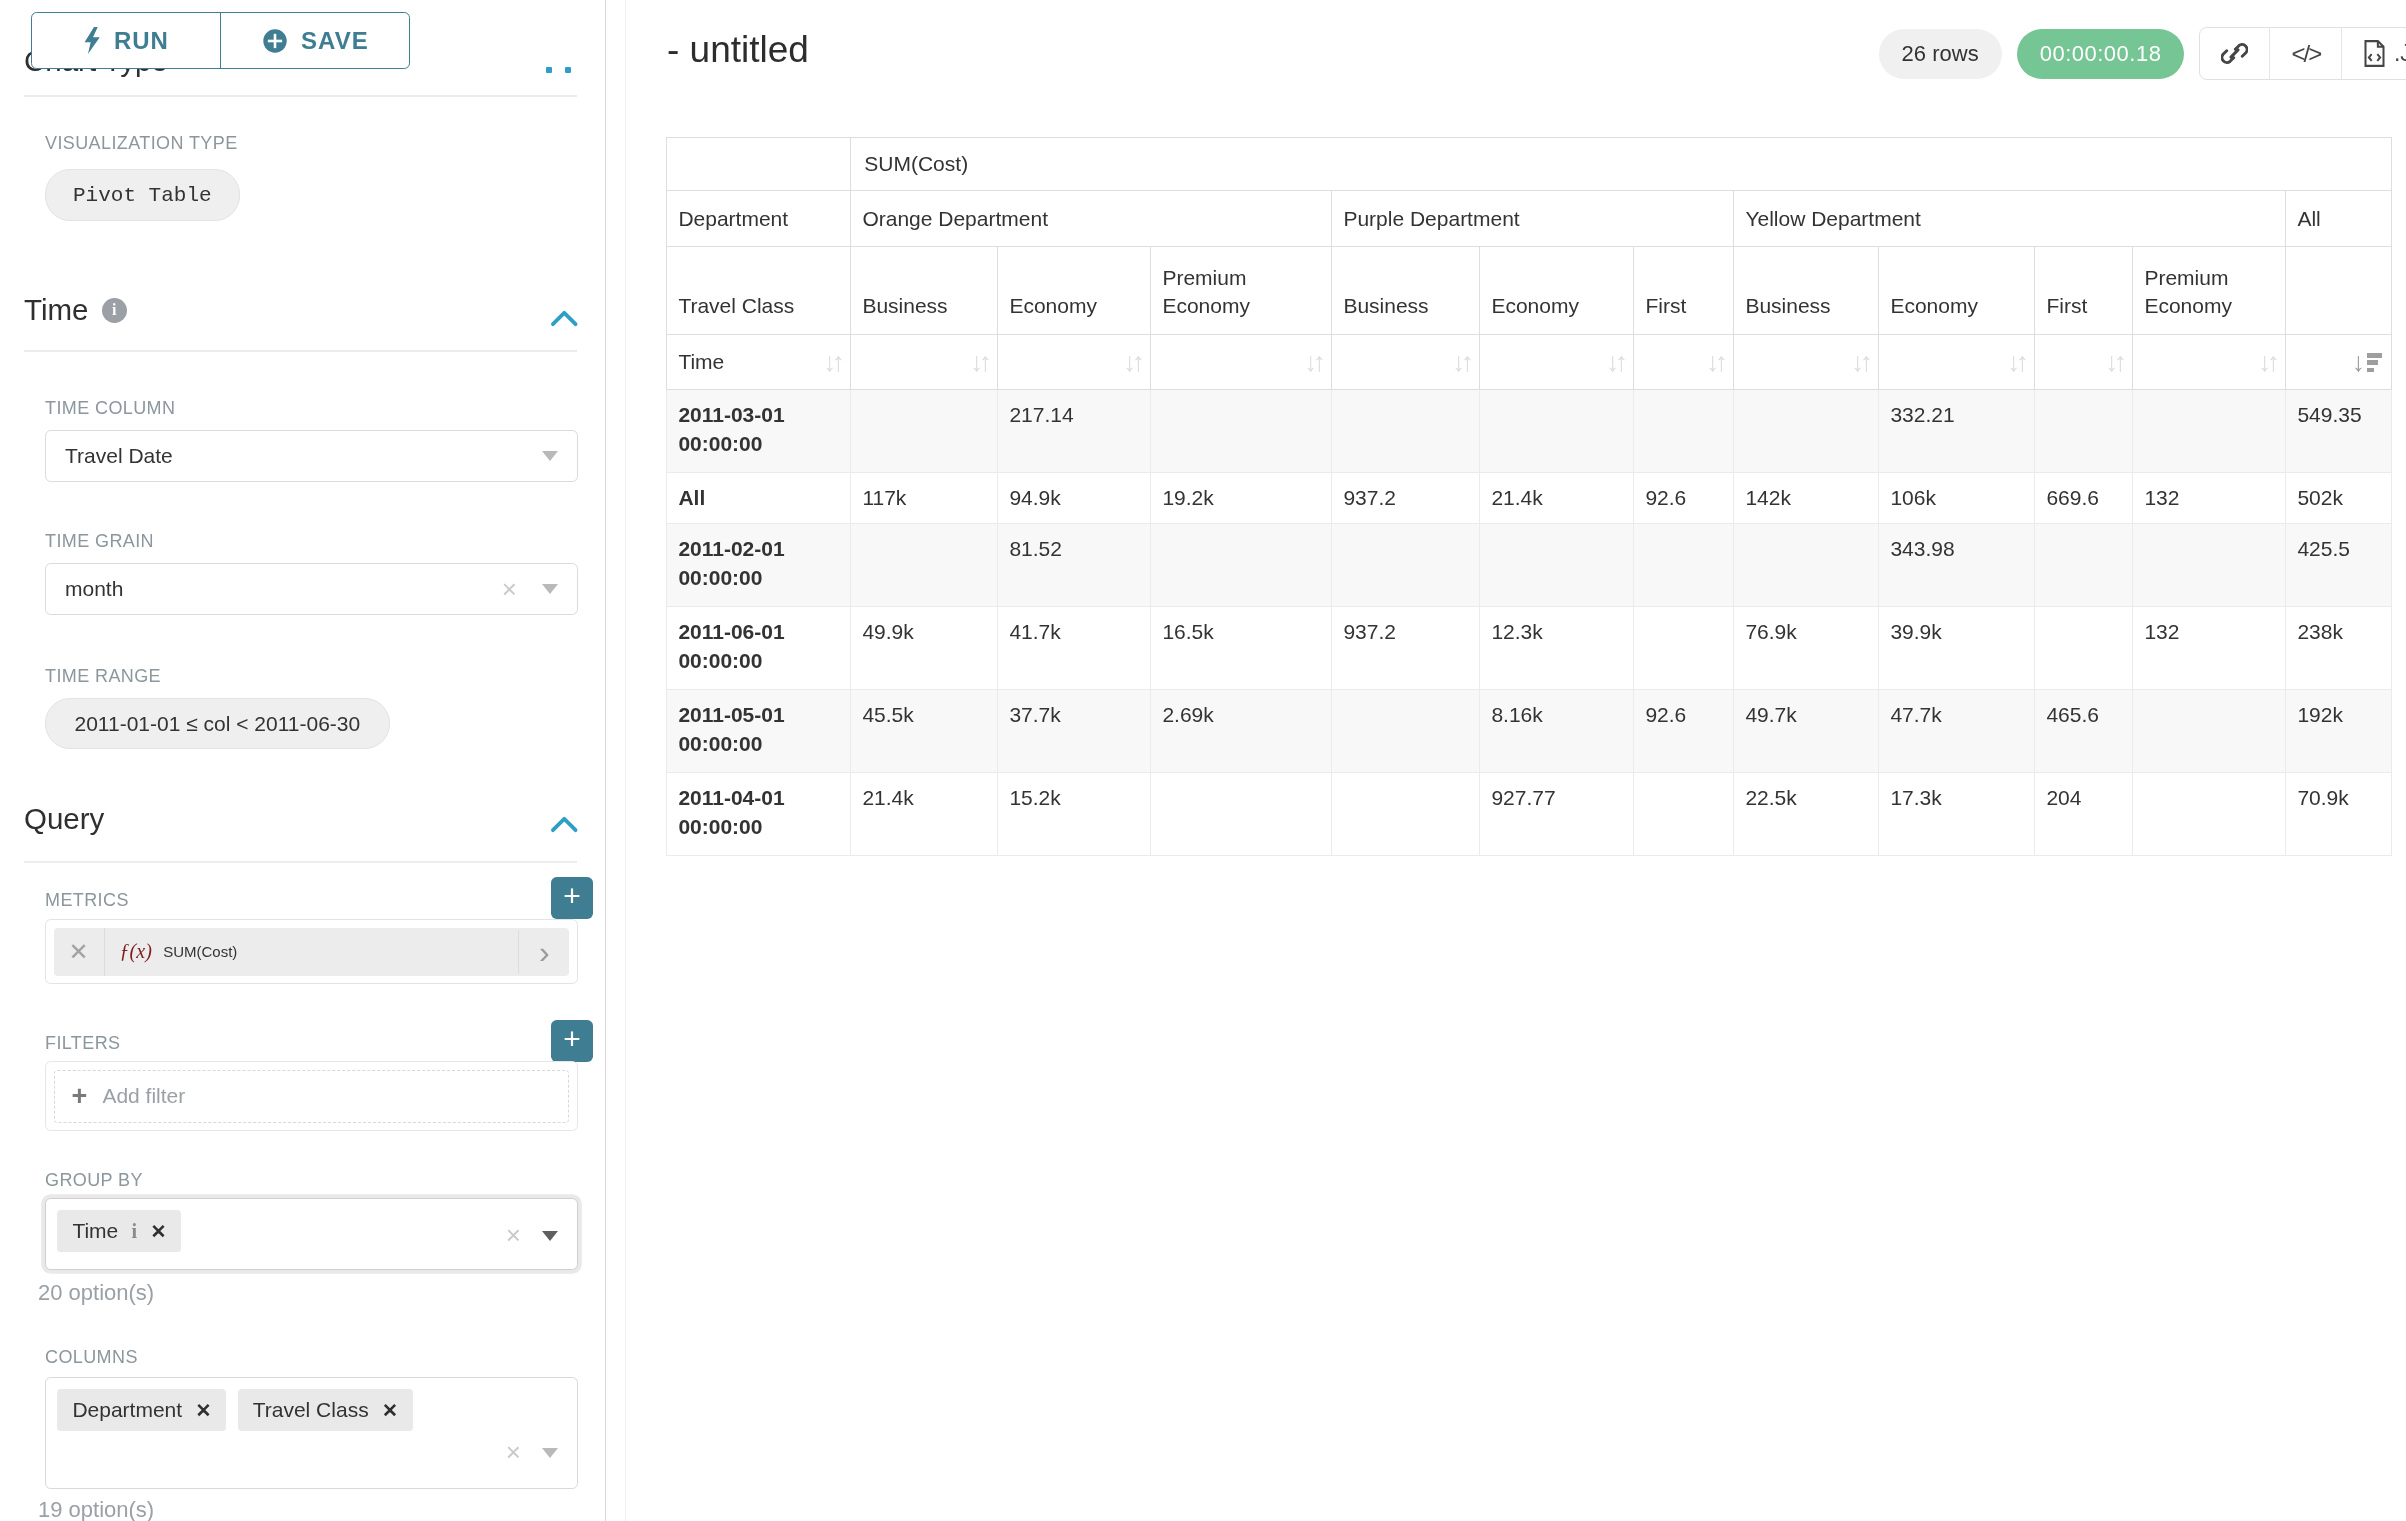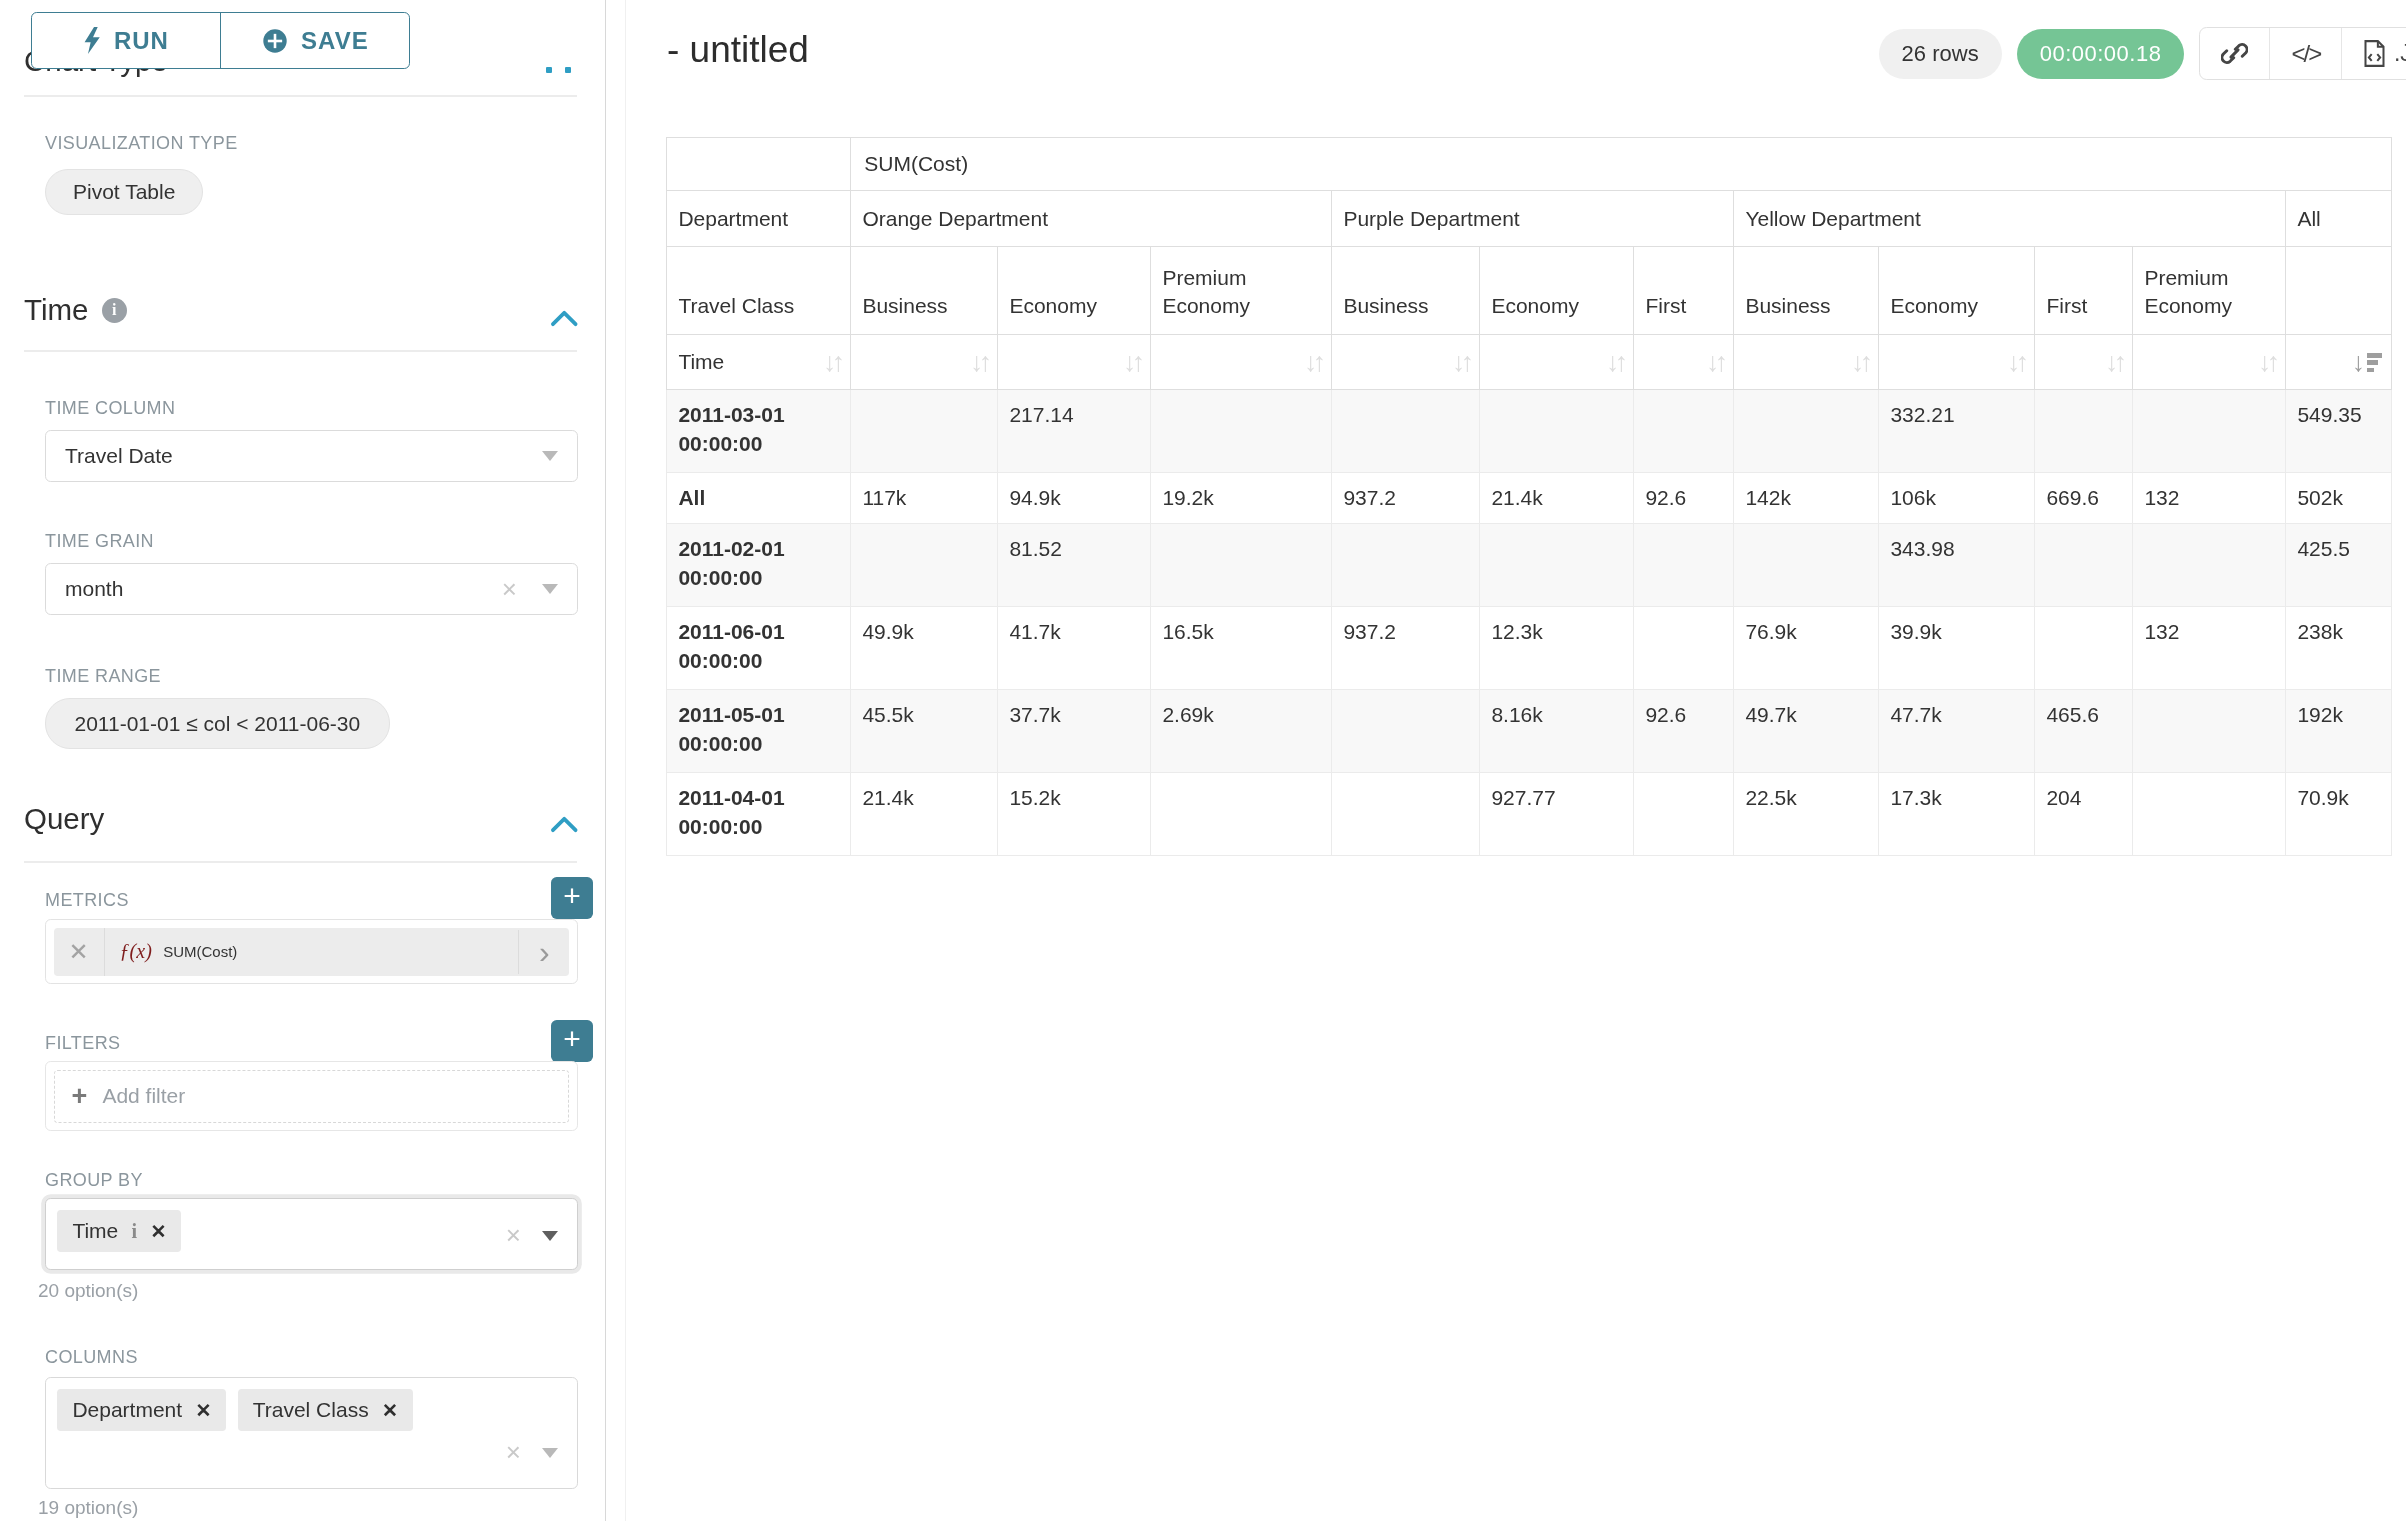--- a/index.html
+++ b/index.html
@@ -48,21 +48,21 @@
   .filter-dashed { border:1.9px dashed #d8d8d8; border-radius:3.8px; height:53px; display:flex; align-items:center; padding-left:17px; gap:15px; color:#9aa0a6; font-size:21px; }
   .filter-dashed .plus { color:#7a7a7a; font-size:27px; font-weight:600; }
 
   .multi-box { position:absolute; left:45px; width:533px; background:#fff; border:1.9px solid #d9d9d9; border-radius:5.7px; }
   .multi-box.focused { border-color:#cfcfcf; box-shadow:0 0 0 3.8px #e9e9e9; }
   .chip-row { display:flex; gap:11.4px; padding:11.4px; }
   .chip { display:inline-flex; align-items:center; gap:13.3px; background:#e9e9e9; border-radius:3.8px; height:42px; padding:0 15px; font-size:21px; color:#333; }
   .chip .chip-i { color:#8a8a8a; font-weight:700; font-family:"Liberation Serif", serif; font-size:20px; }
   .chip .chip-x { font-size:19px; font-weight:700; color:#2f2f2f; }
   .multi-controls { position:absolute; right:19px; display:flex; align-items:center; gap:21px; }
-  .hint { position:absolute; left:38px; font-size:19px; color:#9aa0a6; }
+  .hint { position:absolute; left:38px; font-size:22px; color:#9aa0a6; }
 
   
   .main { position:absolute; left:627px; top:0; width:2068px; height:1522px; background:#fff; }
   .page-title { position:absolute; left:40px; top:28.5px; font-size:37px; font-weight:500; color:#2d2d2d; }
 
   .header-right { position:absolute; right:16px; top:27px; display:flex; align-items:center; gap:15px; }
   .badge { height:50px; border-radius:26px; display:flex; align-items:center; padding:0 23px; font-size:22px; }
   .badge.rows { background:#f0f0f0; color:#333; }
   .badge.timer { background:#75c595; color:#fff; letter-spacing:0.5px; }
   .btn-group { height:53px; border:1px solid #e0e0e0; border-radius:7.6px; display:flex; align-items:stretch; background:#fff; overflow:hidden; }
@@ -121,21 +121,21 @@
     </div>
 
     <div class="drag-dots">
         <i></i>
         <i></i>
       </div>
 
     <div class="p-divider" style="top:95px"></div>
 
     <div class="p-label" style="top:133px">VISUALIZATION TYPE</div>
-    <div class="pill-static" style="left:45px; top:169px; height:46px; padding:0 27px;">Pivot Table</div>
+    <div class="pill-static" style="left:45px; top:169px; height:52px; padding:0 27px;font-family:Liberation Mono, monospace;">Pivot Table</div>
 
     <div class="section-header" style="top:293px">
       <span>Time</span>
       <span class="info-icon">i</span>
     </div>
     <svg class="chev-up" style="left:550px; top:310px;" width="28.5" height="17" viewBox="0 0 30 18">
         <polyline points="3,15 15,3 27,15" stroke="#2f9ec4" stroke-width="4" fill="none" stroke-linecap="round" stroke-linejoin="round"></polyline>
       </svg>
     <div class="p-divider" style="top:350px"></div>
 

